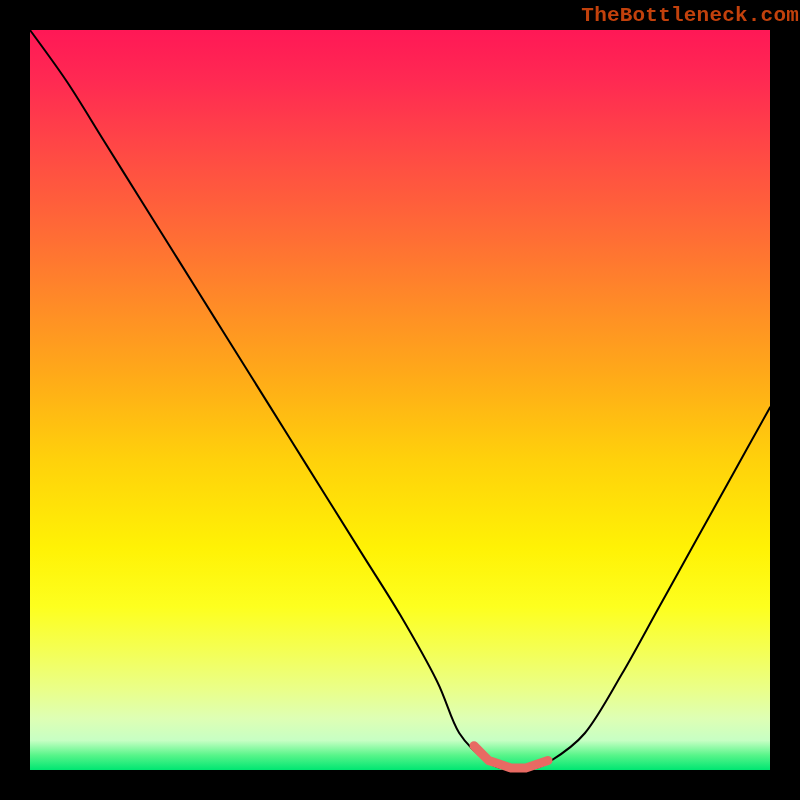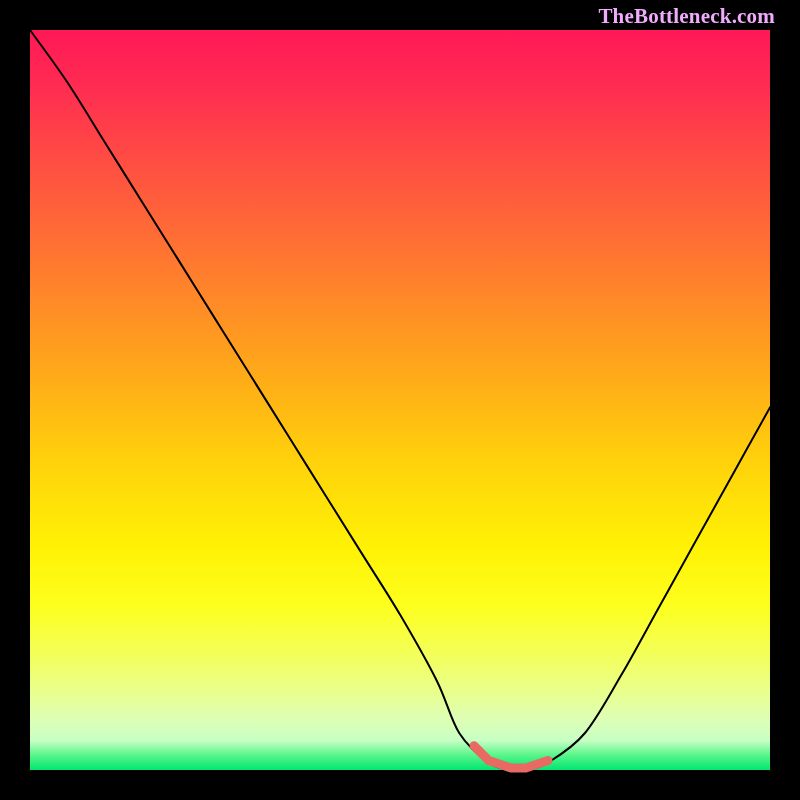--- a/index.html
+++ b/index.html
@@ -12,25 +12,25 @@
   }
   .container {
     position: relative;
     width: 800px;
     height: 800px;
     background: #000;
   }
   .watermark {
     position: absolute;
     top: 4px;
-    right: 25px;
-    font-family: Liberation Serif, serif;
+    right: 1px;
+    font-family: Liberation Mono, monospace;
     font-size: 21px;
     font-weight: 600;
-    color: #f0abfc;
+    color: #c2410c;
     letter-spacing: 0.2px;
   }
   .plot-area {
     position: absolute;
     left: 30px;
     top: 30px;
     width: 740px;
     height: 740px;
     background: linear-gradient(
       to bottom,

